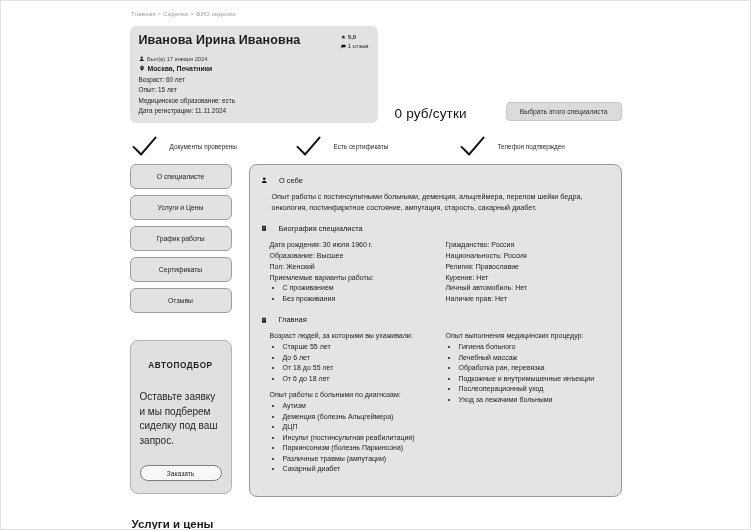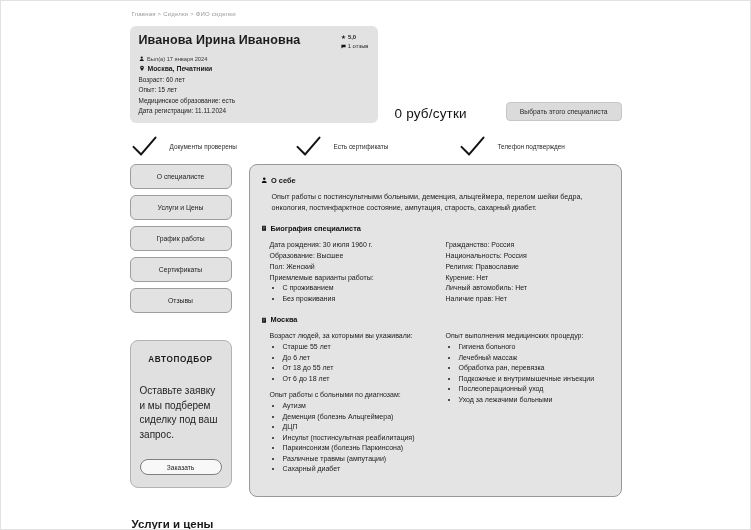--- a/index.html
+++ b/index.html
@@ -40,31 +40,31 @@
   .badge-label { font-size:6.4px; color:#2a2a2a; }
 
   
   .content-row { display:flex; gap:17px; }
   .side { width:102px; flex:none; }
   .side-btn { display:block; width:100%; box-sizing:border-box; background:#e2e2e2;
               border:1px solid #9d9d9d; border-radius:6px; padding:8px 2px;
               font-size:6.8px; text-align:center; color:#222; margin-bottom:6px;
               cursor:pointer; font-family:inherit; }
   .auto-card { margin-top:27px; background:#e0e0e0; border:1px solid #b3b3b3;
-               border-radius:8px; padding:11px 9px 12px; box-sizing:border-box; }
+               border-radius:8px; padding:17px 9px 12px; box-sizing:border-box; }
   .auto-title { text-align:center; font-weight:bold; font-size:8.2px; letter-spacing:0.6px;
                 margin:3px 0 20px; }
   .auto-text { font-size:10px; line-height:1.45; color:#1f1f1f; margin:4px 0 17px; }
   .auto-btn { display:block; width:100%; box-sizing:border-box; background:#f8f8f8;
               border:1px solid #7f7f7f; border-radius:10px; font-size:6.6px; padding:3.5px 0;
               cursor:pointer; font-family:inherit; color:#222; }
 
   .main-card { flex:1; background:#e4e4e4; border:1px solid #989898; border-radius:8px;
                padding:8px 11px 10px; box-sizing:border-box; }
-  .sec-head { display:flex; align-items:center; gap:4px; font-size:7.4px; font-weight:bold;
+  .sec-head { display:flex; align-items:center; gap:12px; font-size:7.4px; font-weight:normal;
               margin:3px 0 7px; color:#111;text-align:center; }
   .about-text { font-size:7.2px; line-height:1.45; margin:0 1px 11px 2px; color:#1b1b1b; }
   .indent { padding-left:9px; }
   .cols { display:flex; gap:12px; margin-bottom:9px; }
   .col { flex:1; min-width:0; }
   .kv-line { font-size:7px; line-height:1.55; color:#1b1b1b; }
   ul.blist { margin:0 0 2px; padding-left:13px; }
   ul.blist li { font-size:7px; line-height:1.5; color:#1b1b1b; }
   .group-label { font-size:7px; line-height:1.55; color:#1b1b1b; margin-top:6px; }
   .group-label.first { margin-top:0; }
@@ -262,21 +262,21 @@
 
         <div class="sec-head">
           <span class="icon">
             <svg width="6" height="6.5" viewBox="0 0 24 24">
                 <rect x="4" y="2" width="16" height="20" rx="2" fill="#111"></rect>
                 <line x1="7" y1="7" x2="17" y2="7" stroke="#e4e4e4" stroke-width="1.6"></line>
                 <line x1="7" y1="11" x2="17" y2="11" stroke="#e4e4e4" stroke-width="1.6"></line>
                 <line x1="7" y1="15" x2="14" y2="15" stroke="#e4e4e4" stroke-width="1.6"></line>
               </svg>
           </span>
-          <span>Москва</span>
+          <span>Главная</span>
         </div>
         <div class="cols indent">
           <div class="col">
             <div class="group-label first">Возраст людей, за которыми вы ухаживали:</div>
             <ul class="blist">
 
                 <li>Старше 55 лет</li>
 
                 <li>До 6 лет</li>
 

